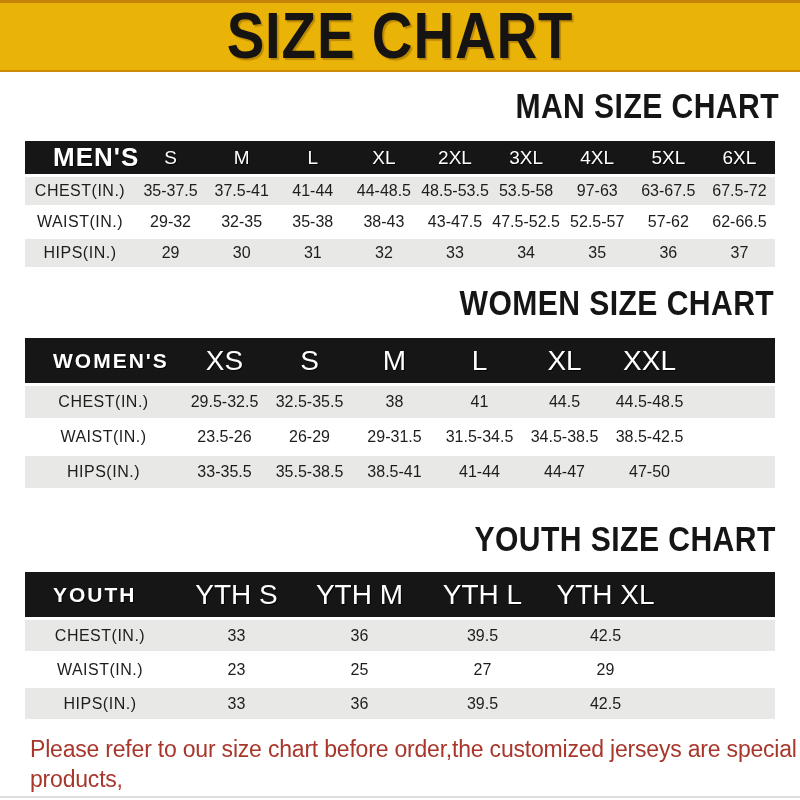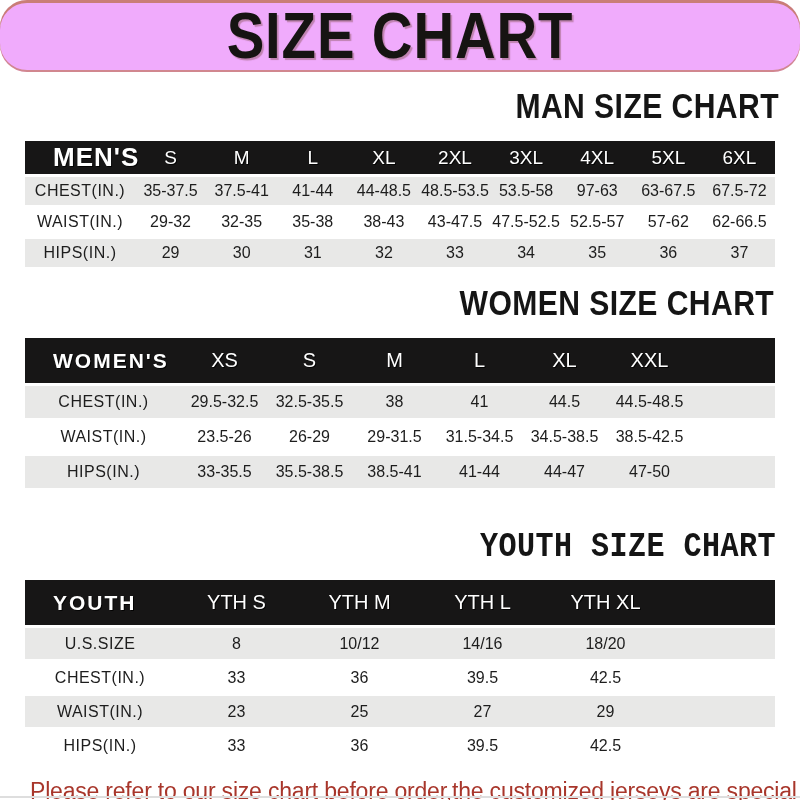--- a/index.html
+++ b/index.html
@@ -19,38 +19,38 @@
     text-shadow:2px 2px 1px rgba(80,40,0,0.30);
   }
   
   .sec-heading{text-align:right;line-height:40px;height:40px;}
   .sec-heading span{
     display:inline-block;font-size:35px;font-weight:bold;color:#151515;
     transform:scaleX(0.86);transform-origin:center;letter-spacing:0.5px;
   }
   .h-men{margin-top:14px;}
   .h-women{margin-top:13px;}
-  .h-youth{margin-top:36px;font-family:Liberation Mono, monospace;}
+  .h-youth{margin-top:28px;}
   
   table.tbl{
     width:750px;margin:12px auto 0 auto;border-collapse:separate;border-spacing:0 3px;
     table-layout:fixed;
   }
   table.tbl-youth{margin-top:10px;}
   .tbl thead th{
     background:#171616;color:#ffffff;white-space:nowrap;
     text-shadow:1px 1px 0 rgba(0,0,0,0.8);
   }
   .tbl thead th.rowhead{
     text-align:left;padding-left:28px;font-weight:bold;letter-spacing:1px;
   }
   .tbl thead th.colhead{font-weight:normal;text-align:center;}
   .tbl-men thead th{height:30px;font-size:19px;}
   .tbl-men thead th.rowhead{font-size:26px;}
-  .tbl-women thead th,.tbl-youth thead th{height:43px;font-size:20px;}
+  .tbl-women thead th,.tbl-youth thead th{height:43px;font-size:28px;}
   .tbl-women thead th.rowhead,.tbl-youth thead th.rowhead{font-size:21px;letter-spacing:2px;}
   .tbl tbody td{
     text-align:center;color:#1d1d1d;white-space:nowrap;background:#ffffff;
   }
   .tbl tbody tr:nth-child(odd) td{background:#E8E8E7;}
   .tbl tbody td.rowlabel{font-size:16px;letter-spacing:0.5px;}
   .tbl tbody td.val{font-size:16px;}
   .tbl-men tbody td{height:26px;font-size:15.5px;}
   .tbl-women tbody td{height:30px;}
   .tbl-youth tbody td{height:29px;}
@@ -67,21 +67,21 @@
     margin:12px 0 0 30px;color:#A8362B;font-size:23px;line-height:30px;
     letter-spacing:-0.2px;
   }
   .bottom-strip{
     position:absolute;left:0;bottom:2px;width:800px;height:2px;background:#dedede;
   }
 </style>
 </head>
 <body>
 
-<div class="banner" style="background: #f0abfc; border-radius: 27px;">
+<div class="banner" style="background: #eab308;">
   <span class="title">SIZE CHART</span>
 </div>
 
 <div class="sec-heading h-men">
   <span>MAN SIZE CHART</span>
 </div>
 <table class="tbl tbl-men">
     <colgroup>
       <col class="c-label">
       <col class="c-size">
@@ -225,28 +225,20 @@
         <th class="rowhead">YOUTH</th>
         <th class="colhead">YTH S</th>
         <th class="colhead">YTH M</th>
         <th class="colhead">YTH L</th>
         <th class="colhead">YTH XL</th>
         <th class="spacer"></th>
       </tr>
     </thead>
     <tbody>
       <tr>
-        <td class="rowlabel">U.S.SIZE</td>
-        <td class="val">8</td>
-        <td class="val">10/12</td>
-        <td class="val">14/16</td>
-        <td class="val">18/20</td>
-        <td class="spacer"></td>
-      </tr>
-      <tr>
         <td class="rowlabel">CHEST(IN.)</td>
         <td class="val">33</td>
         <td class="val">36</td>
         <td class="val">39.5</td>
         <td class="val">42.5</td>
         <td class="spacer"></td>
       </tr>
       <tr>
         <td class="rowlabel">WAIST(IN.)</td>
         <td class="val">23</td>

